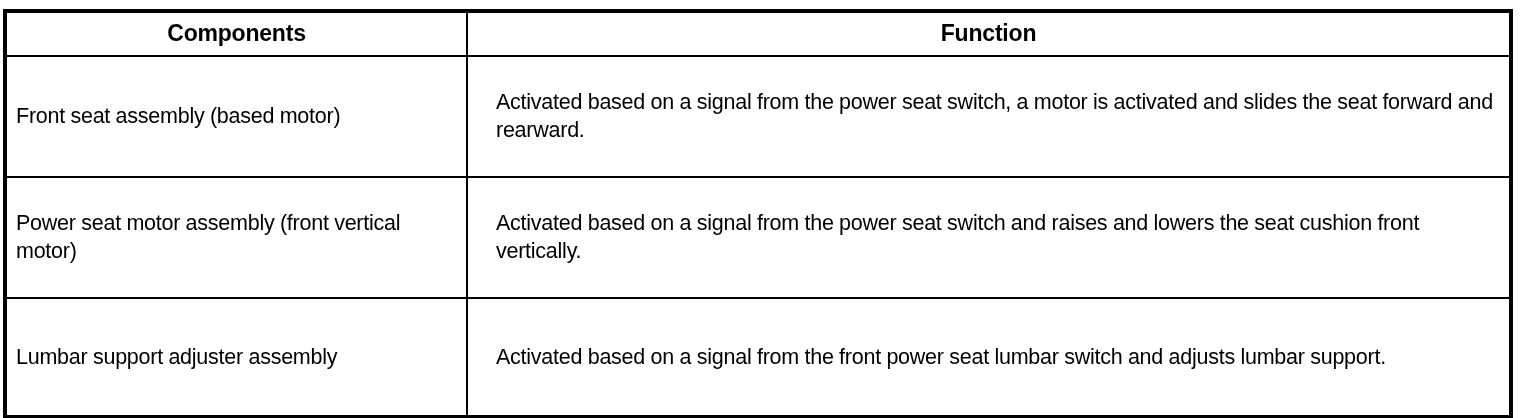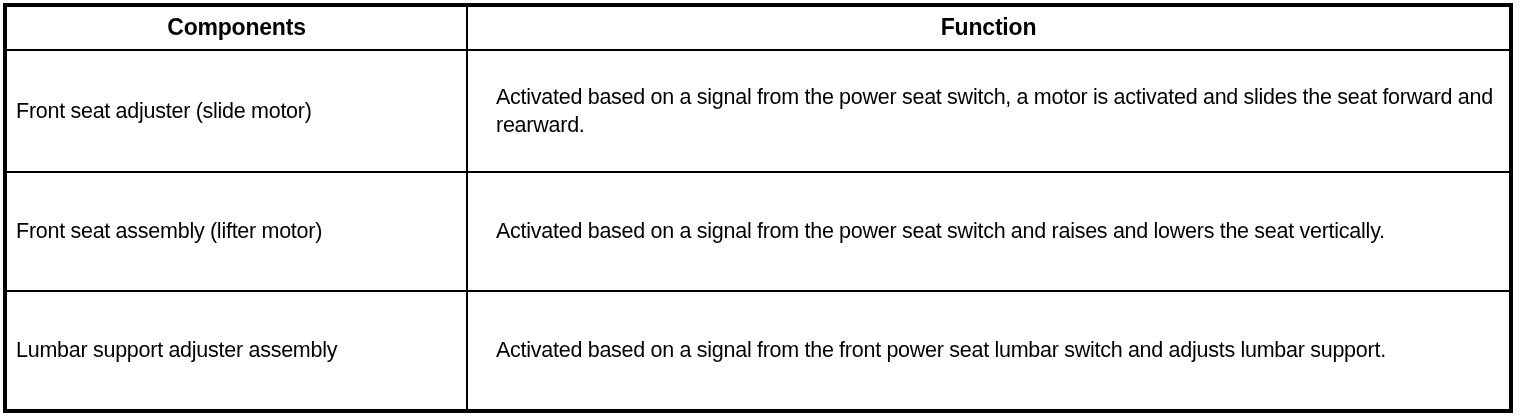--- a/index.html
+++ b/index.html
@@ -11,21 +11,21 @@
     width: 1520px;
     height: 418px;
     font-family: "Liberation Sans", sans-serif;
     color: #000000;
     overflow: hidden;
   }
 
   .table-wrap {
     position: absolute;
     left: 3px;
-    top: 3px;
+    top: 9px;
     width: 1510px;
     height: 410px;
     box-sizing: border-box;
   }
 
   table.spec-table {
     width: 100%;
     height: 100%;
     border-collapse: collapse;
     table-layout: fixed;
@@ -99,32 +99,32 @@
     </colgroup>
     <thead>
       <tr>
         <th>Components</th>
         <th>Function</th>
       </tr>
     </thead>
     <tbody>
       <tr class="row-0">
         <td class="cell-component">
-          <span class="cell-text">Front seat adjuster (slide motor)</span>
+          <span class="cell-text">Front seat assembly (based motor)</span>
         </td>
         <td class="cell-function">
           <span class="cell-text">Activated based on a signal from the power seat switch, a motor is activated and slides the seat forward and rearward.</span>
         </td>
       </tr>
-      <tr class="row-3">
+      <tr class="row-2">
         <td class="cell-component">
-          <span class="cell-text">Front seat assembly (lifter motor)</span>
+          <span class="cell-text">Power seat motor assembly (front vertical motor)</span>
         </td>
         <td class="cell-function">
-          <span class="cell-text">Activated based on a signal from the power seat switch and raises and lowers the seat vertically.</span>
+          <span class="cell-text">Activated based on a signal from the power seat switch and raises and lowers the seat cushion front vertically.</span>
         </td>
       </tr>
       <tr class="row-4">
         <td class="cell-component">
           <span class="cell-text">Lumbar support adjuster assembly</span>
         </td>
         <td class="cell-function">
           <span class="cell-text">Activated based on a signal from the front power seat lumbar switch and adjusts lumbar support.</span>
         </td>
       </tr>

